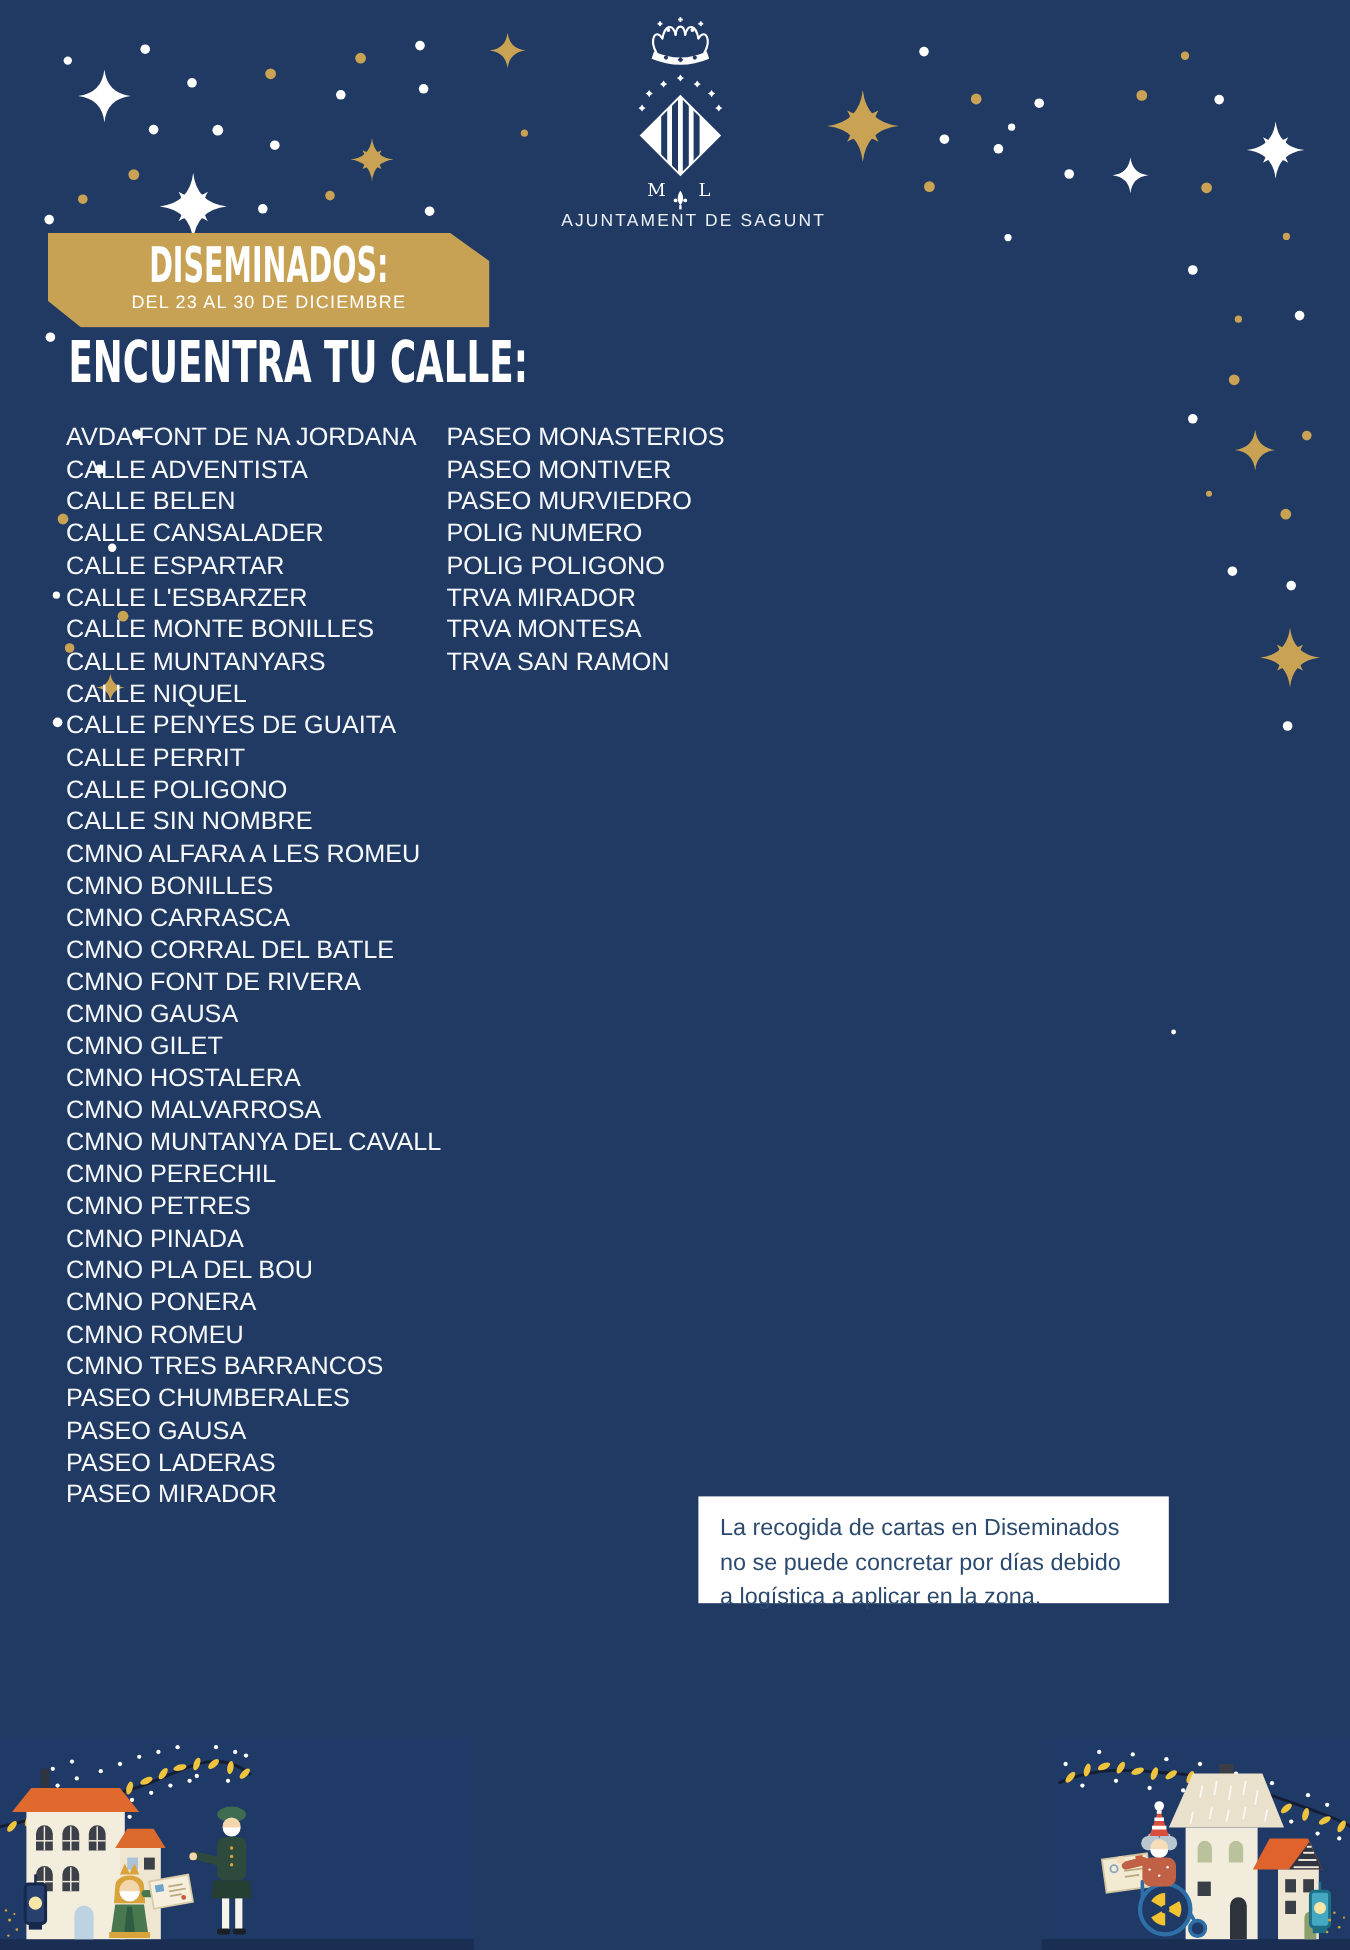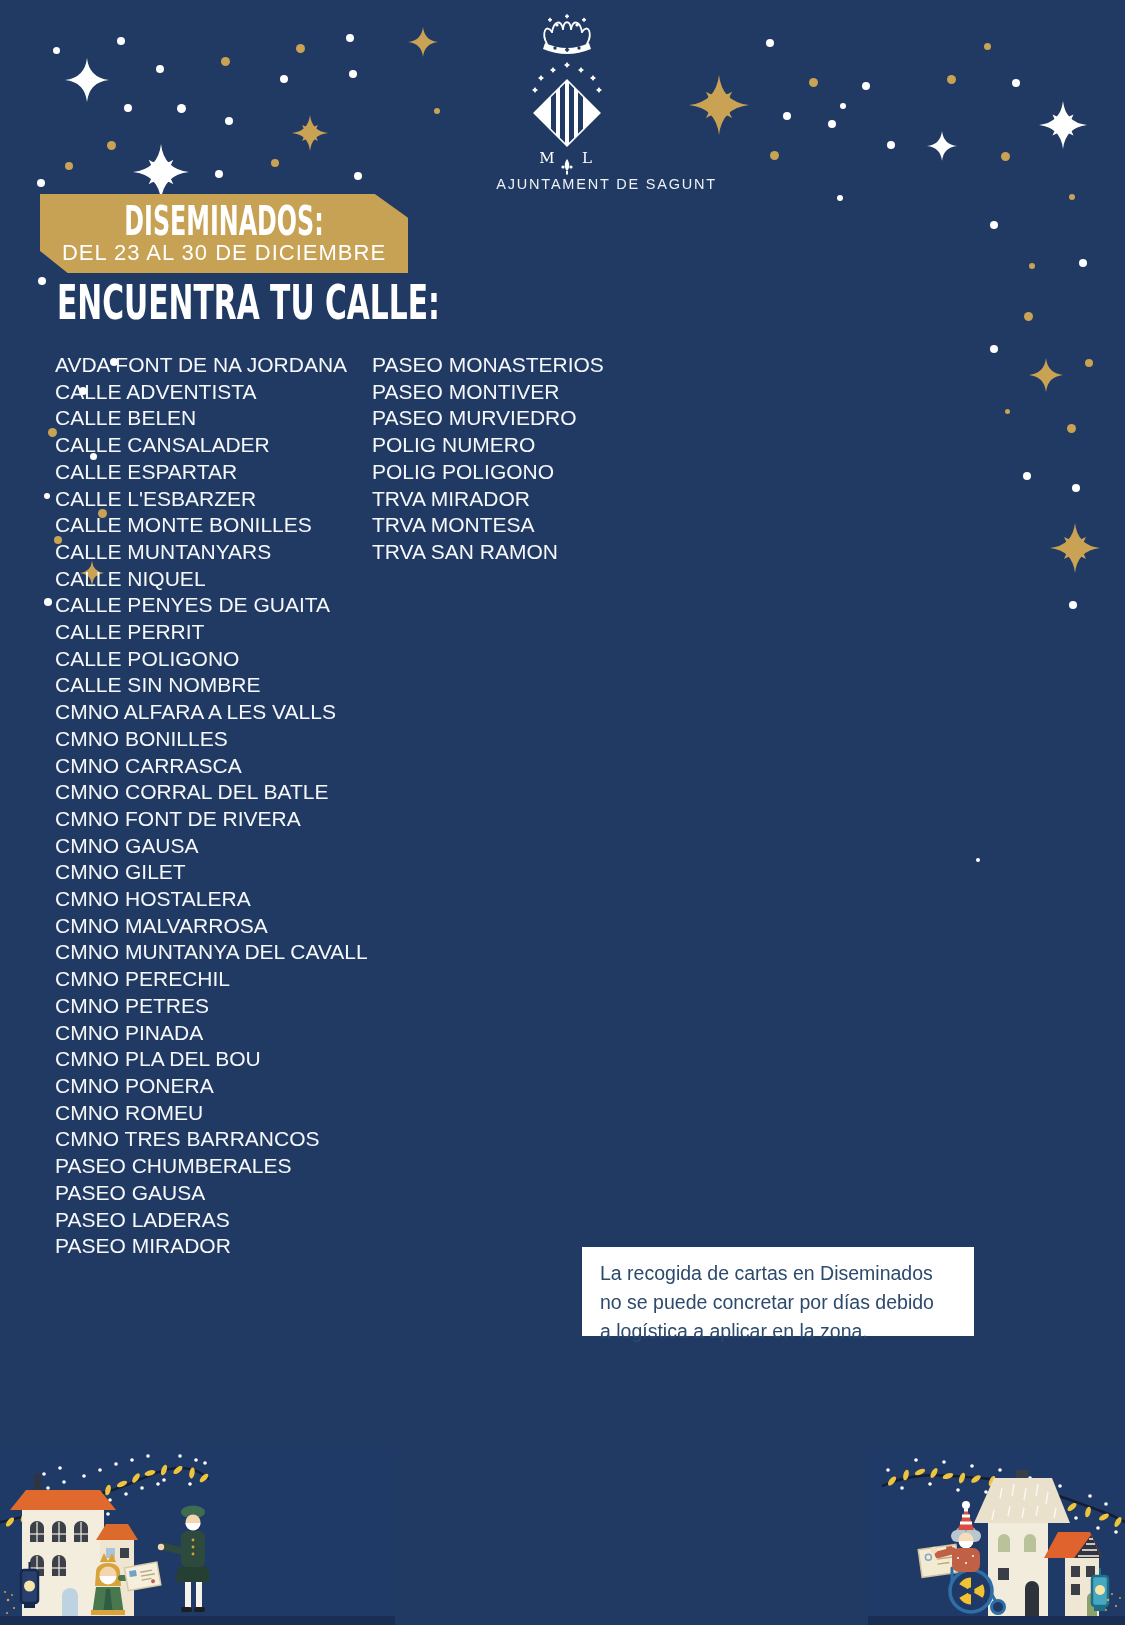--- a/index.html
+++ b/index.html
@@ -4,30 +4,30 @@
 <style>
   html,body{margin:0;padding:0;background:#203a64;}
   #page{position:relative;width:1125px;height:1625px;background:#203a64;overflow:hidden;
         font-family:"Liberation Sans",sans-serif;}
   
   #starfield{position:absolute;inset:0;pointer-events:none;}
   .star-dot{position:absolute;border-radius:50%;}
   .star-svg{position:absolute;display:block;}
   
   #crest{position:absolute;left:527px;top:13px;width:80px;height:162px;}
-  #org-name{position:absolute;left:417px;top:176px;width:300px;text-align:right;
+  #org-name{position:absolute;left:428px;top:176px;width:300px;text-align:center;
             color:#eef1f5;font-size:14.5px;letter-spacing:1.8px;font-weight:400;}
   
   #banner{position:absolute;left:40px;top:194px;width:368px;height:79px;background:#c8a254;
           clip-path:polygon(0 0,91% 0,100% 30%,100% 100%,7.5% 100%,0 72%);
           text-align:center;color:#fff;}
   #banner-title{margin-top:7px;font-family:"DejaVu Sans",sans-serif;font-weight:700;
                 font-size:41px;line-height:40px;white-space:nowrap;
                 transform:scaleX(0.58);transform-origin:50% 50%;}
-  #banner-subtitle{font-size:22px;letter-spacing:1px;line-height:24px;font-weight:400;}
+  #banner-subtitle{font-size:15px;letter-spacing:1px;line-height:24px;font-weight:400;}
   
   #main-heading{position:absolute;left:57px;top:278px;color:#fff;
                 font-family:"DejaVu Sans",sans-serif;font-weight:700;font-size:48px;line-height:48px;
                 white-space:nowrap;transform:scaleX(0.62);transform-origin:left center;}
   
   .street-col{position:absolute;top:352px;color:#f6f8fa;font-size:21px;}
   #streets-left{left:55px;}
   #streets-right{left:372px;}
   .street-item{line-height:26.7px;white-space:nowrap;}
   
@@ -202,21 +202,21 @@
       <div class="street-item">CALLE CANSALADER</div>
       <div class="street-item">CALLE ESPARTAR</div>
       <div class="street-item">CALLE L'ESBARZER</div>
       <div class="street-item">CALLE MONTE BONILLES</div>
       <div class="street-item">CALLE MUNTANYARS</div>
       <div class="street-item">CALLE NIQUEL</div>
       <div class="street-item">CALLE PENYES DE GUAITA</div>
       <div class="street-item">CALLE PERRIT</div>
       <div class="street-item">CALLE POLIGONO</div>
       <div class="street-item">CALLE SIN NOMBRE</div>
-      <div class="street-item">CMNO ALFARA A LES VALLS</div>
+      <div class="street-item">CMNO ALFARA A LES ROMEU</div>
       <div class="street-item">CMNO BONILLES</div>
       <div class="street-item">CMNO CARRASCA</div>
       <div class="street-item">CMNO CORRAL DEL BATLE</div>
       <div class="street-item">CMNO FONT DE RIVERA</div>
       <div class="street-item">CMNO GAUSA</div>
       <div class="street-item">CMNO GILET</div>
       <div class="street-item">CMNO HOSTALERA</div>
       <div class="street-item">CMNO MALVARROSA</div>
       <div class="street-item">CMNO MUNTANYA DEL CAVALL</div>
       <div class="street-item">CMNO PERECHIL</div>

